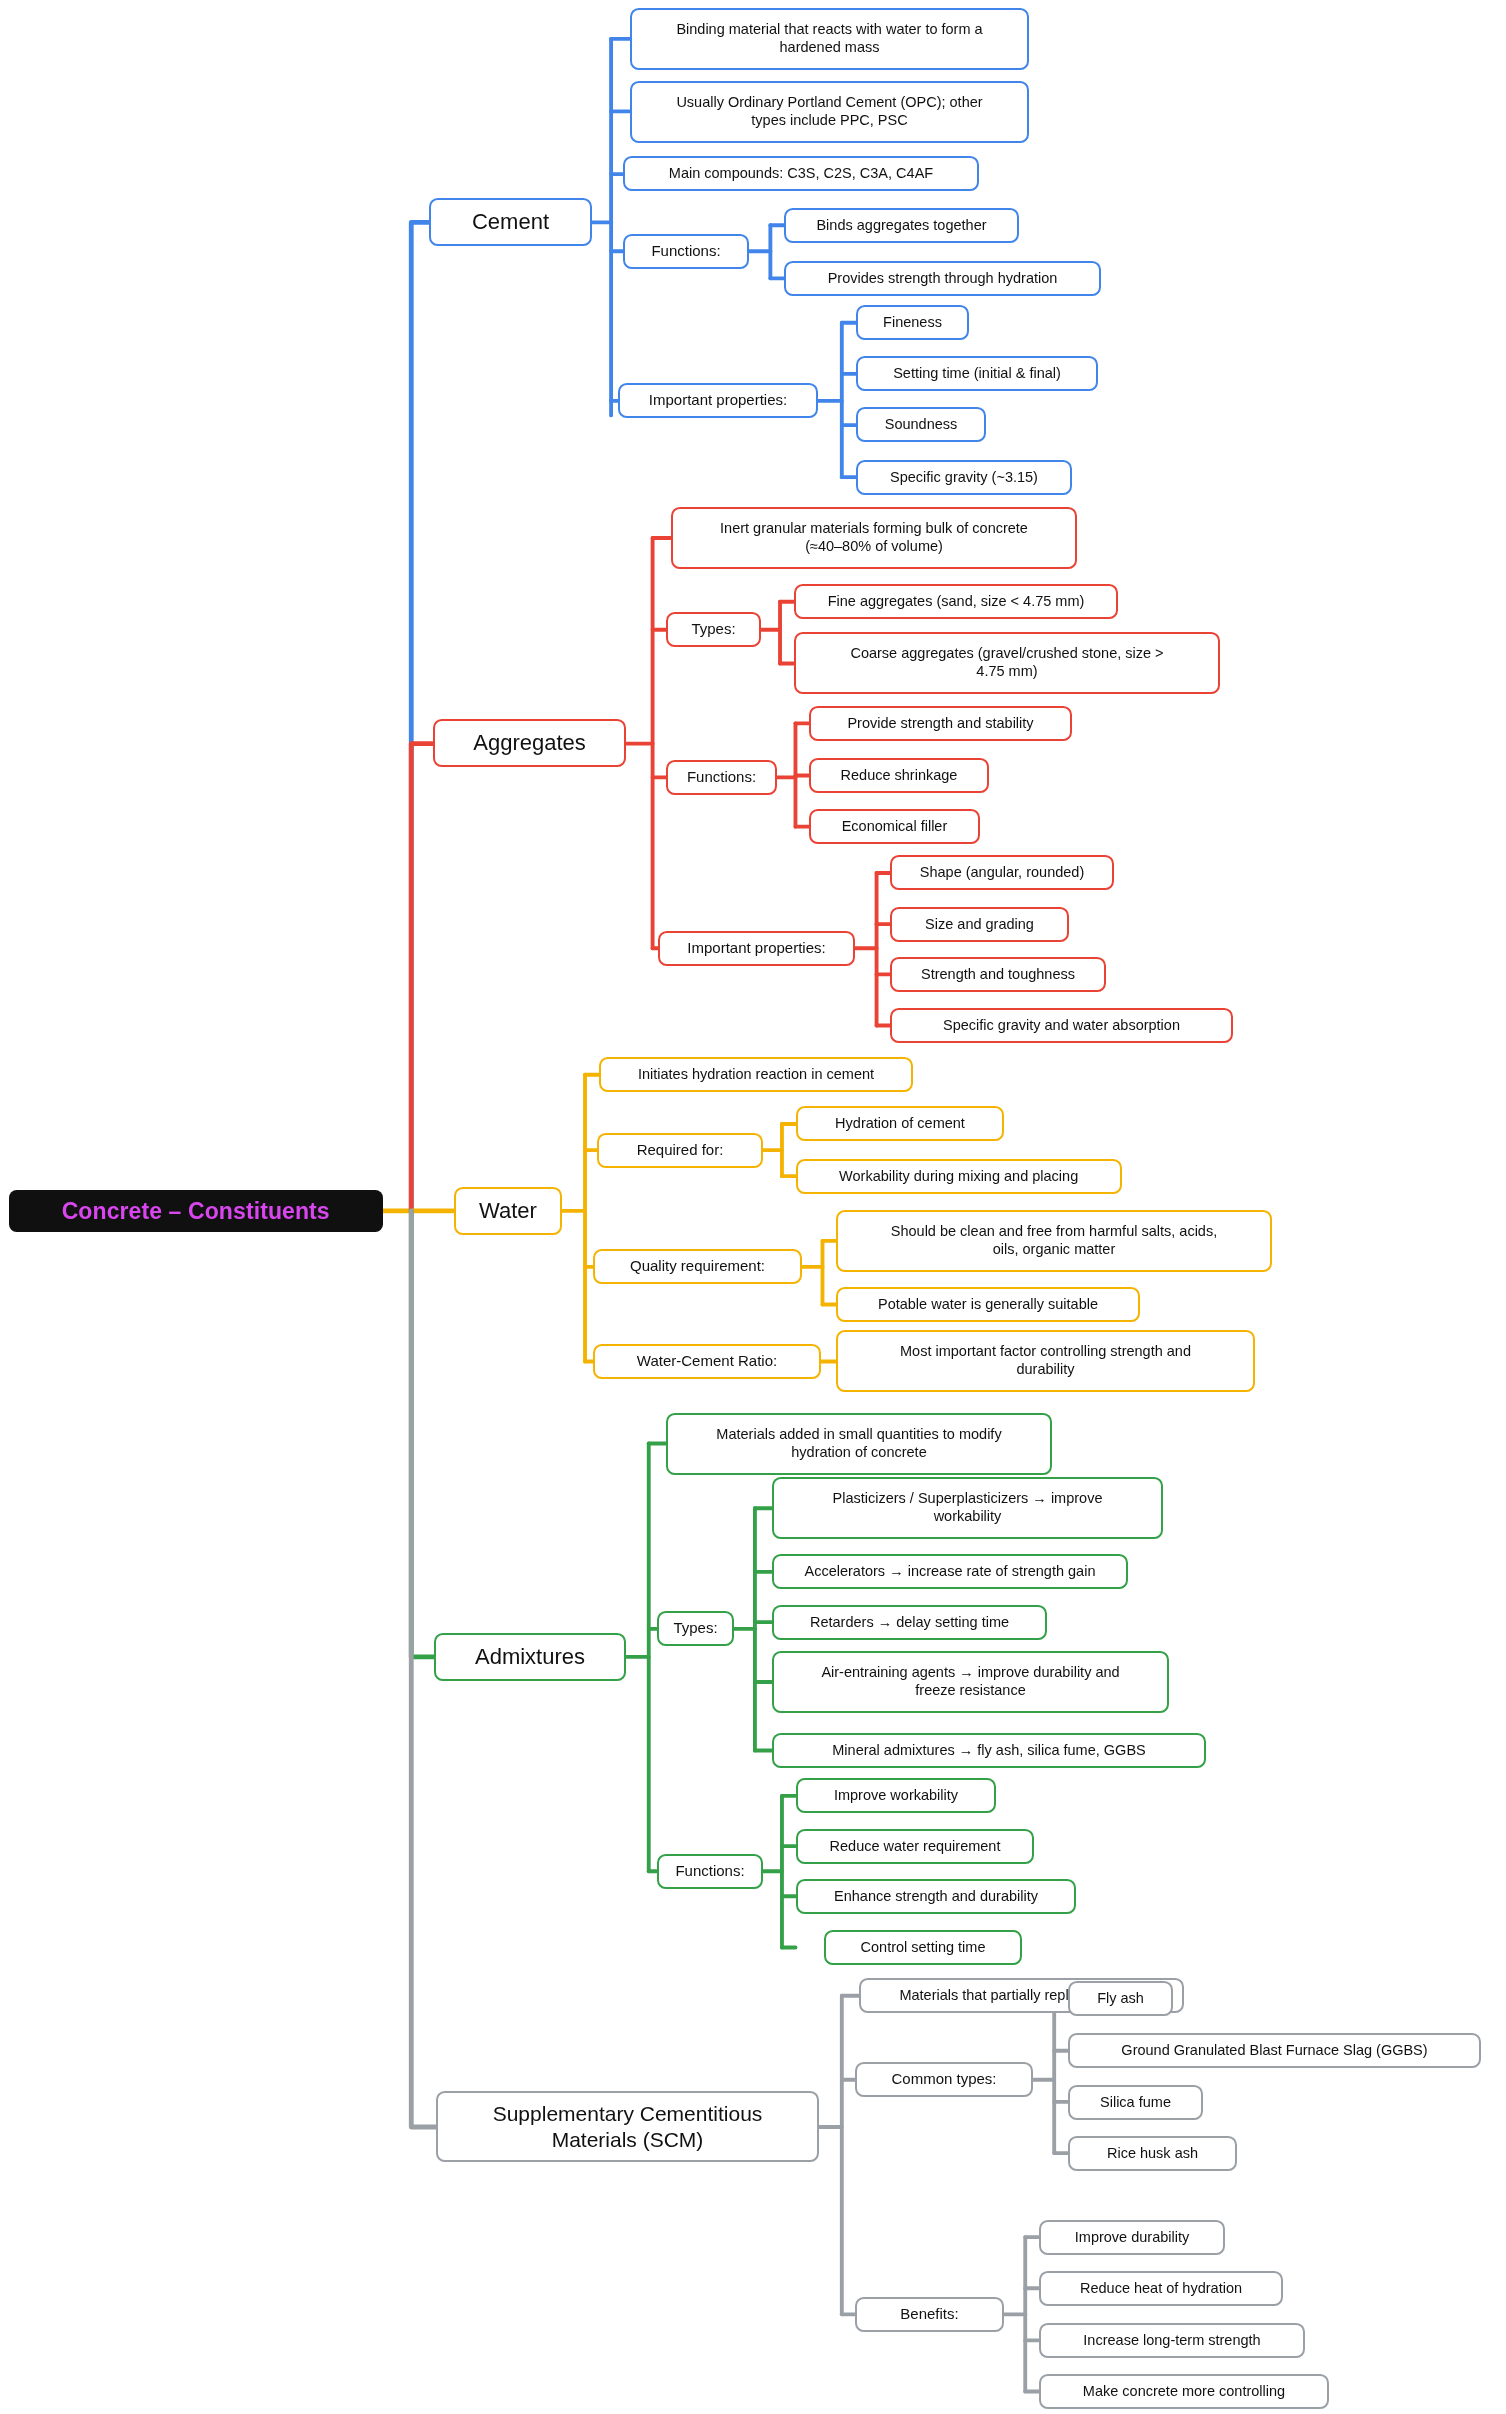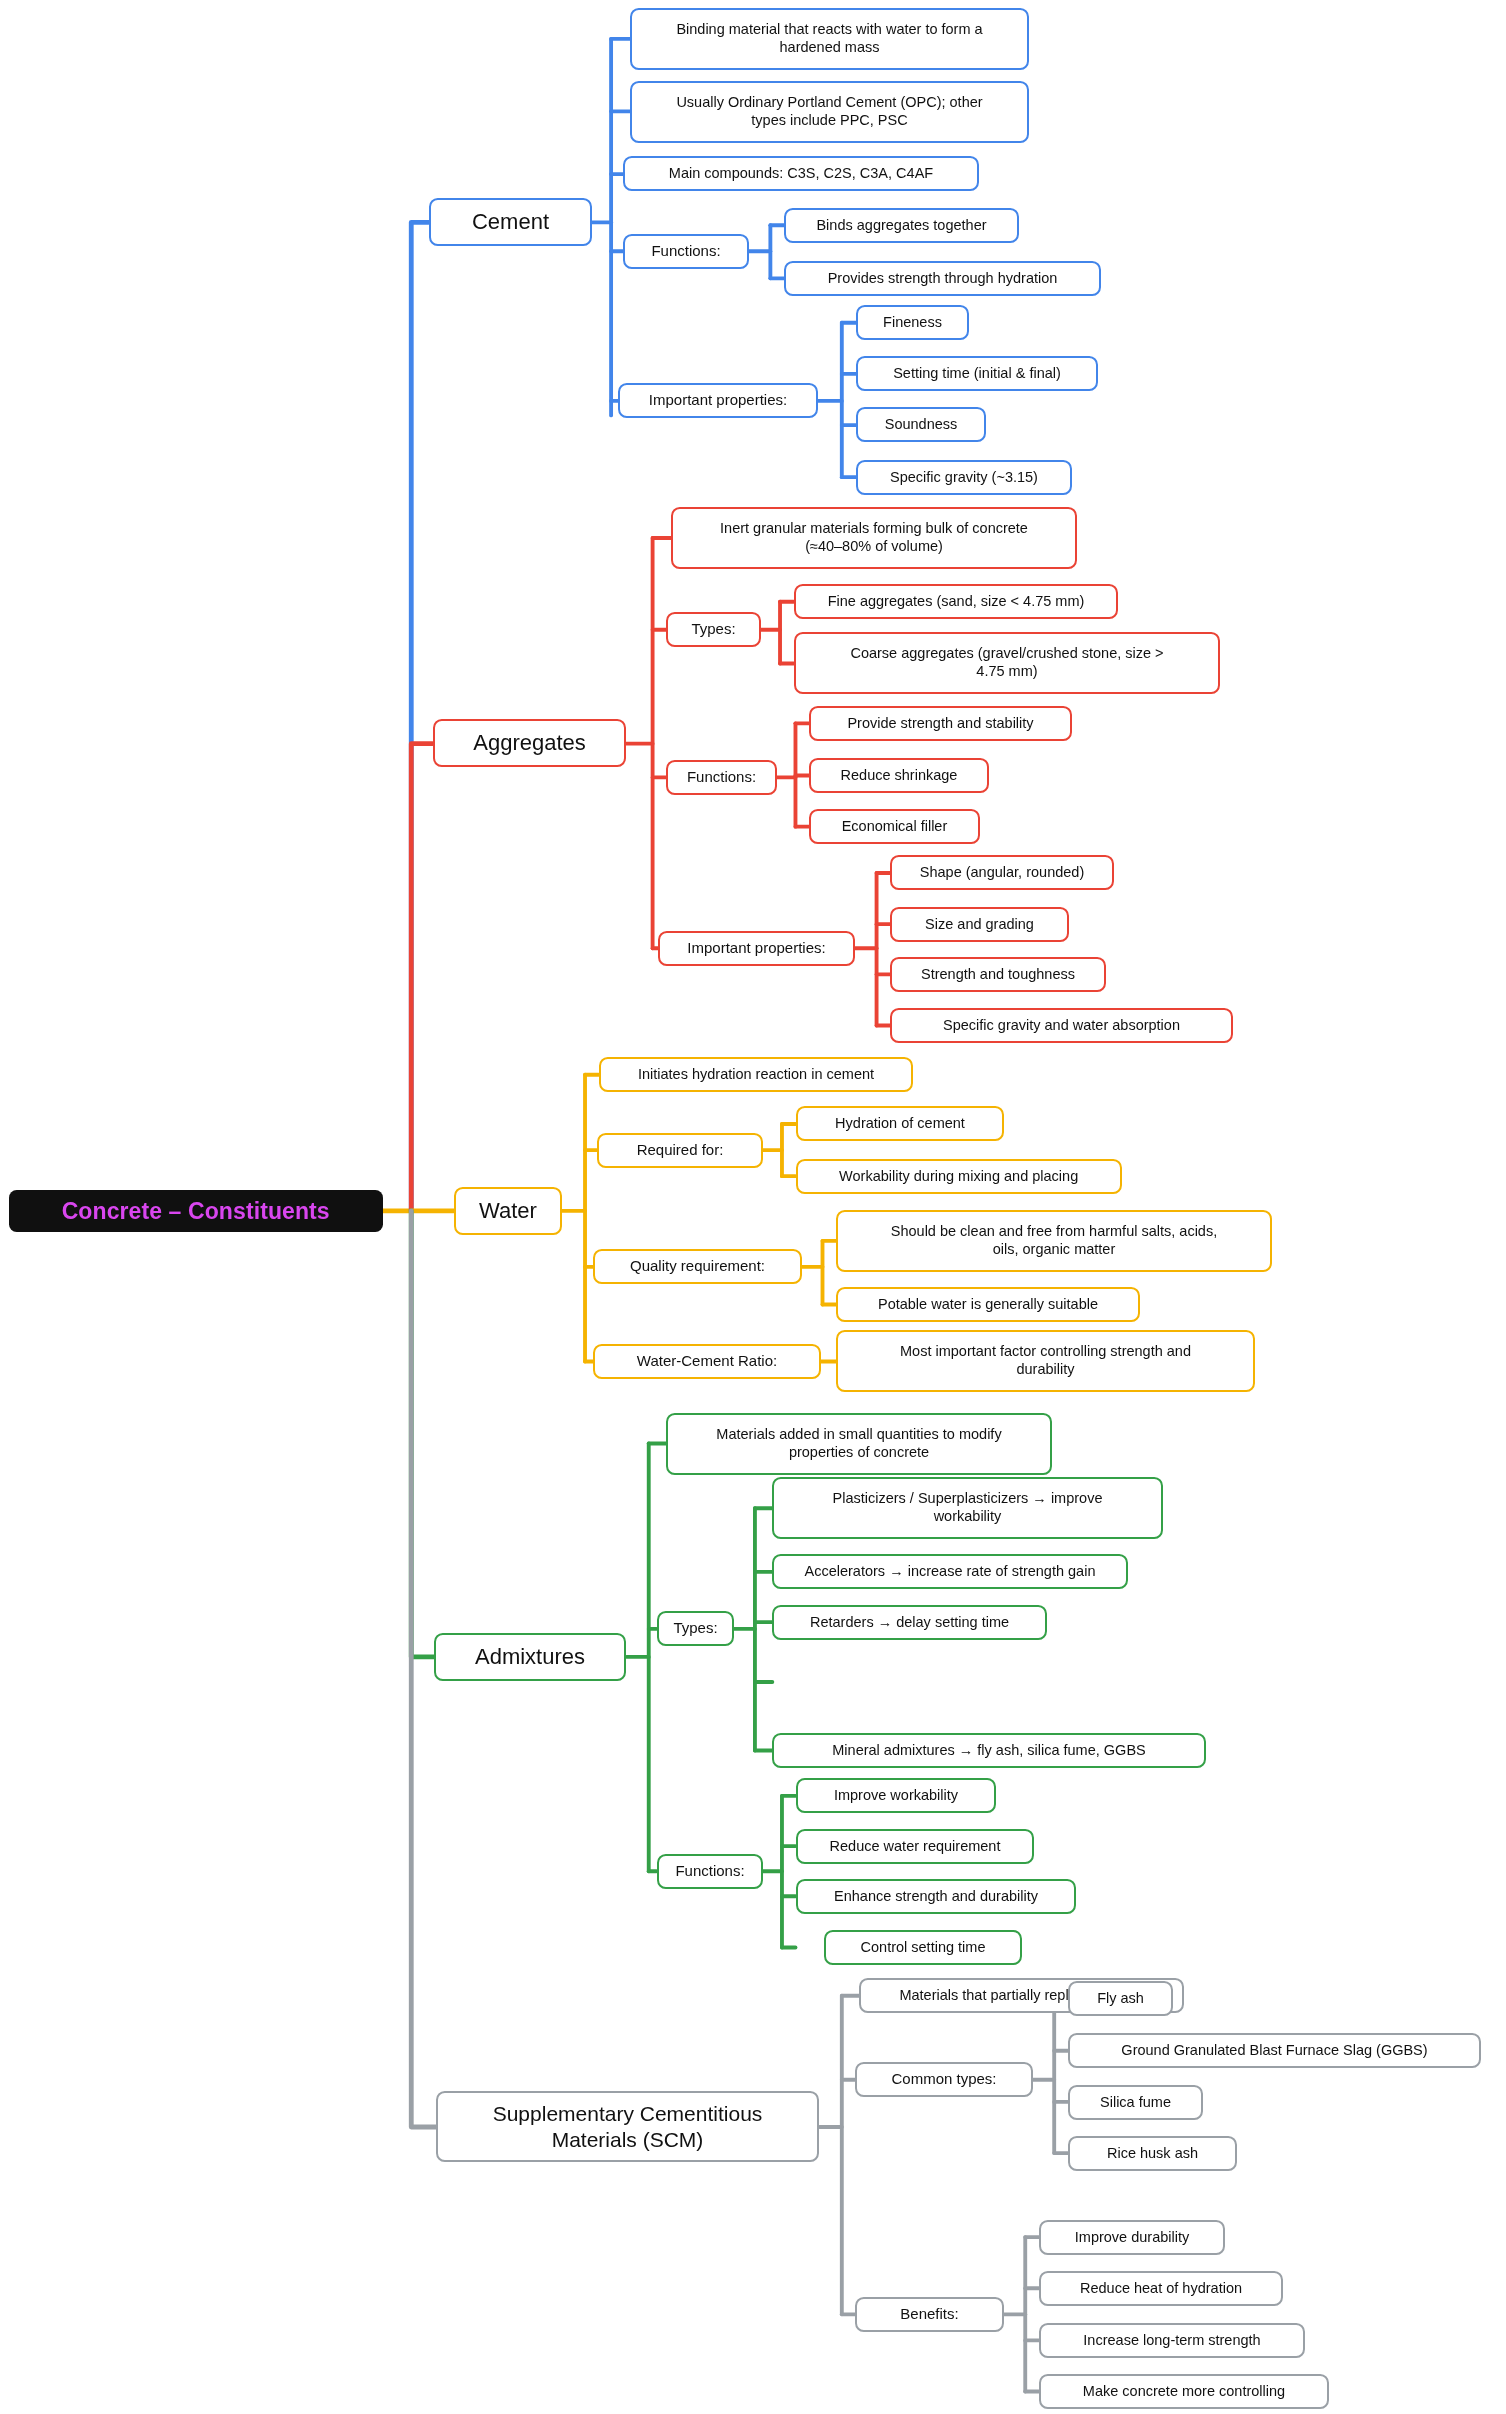--- a/index.html
+++ b/index.html
@@ -229,27 +229,29 @@
 oils, organic matter</div>
   <div class="node leaf c-yellow" style="left:836px; top:1287px; width:304px; height:35px;">Potable water is generally suitable</div>
 
   <div class="node sub c-yellow" style="left:593px; top:1344px; width:228px; height:35px;">Water-Cement Ratio:</div>
   <div class="node leaf c-yellow" style="left:836px; top:1330px; width:419px; height:62px;">Most important factor controlling strength and
 durability</div>
 
   <div class="node branch c-green" style="left:434px; top:1633px; width:192px; height:48px;">Admixtures</div>
 
   <div class="node leaf c-green" style="left:666px; top:1413px; width:386px; height:62px;">Materials added in small quantities to modify
-properties of concrete</div>
+hydration of concrete</div>
 
   <div class="node sub c-green" style="left:657px; top:1611px; width:77px; height:35px;">Types:</div>
   <div class="node leaf c-green" style="left:772px; top:1477px; width:391px; height:62px;">Plasticizers / Superplasticizers → improve
 workability</div>
   <div class="node leaf c-green" style="left:772px; top:1554px; width:356px; height:35px;">Accelerators → increase rate of strength gain</div>
   <div class="node leaf c-green" style="left:772px; top:1605px; width:275px; height:35px;">Retarders → delay setting time</div>
+  <div class="node leaf c-green" style="left:772px; top:1651px; width:397px; height:62px;">Air-entraining agents → improve durability and
+freeze resistance</div>
   <div class="node leaf c-green" style="left:772px; top:1733px; width:434px; height:35px;">Mineral admixtures → fly ash, silica fume, GGBS</div>
 
   <div class="node sub c-green" style="left:657px; top:1854px; width:106px; height:35px;">Functions:</div>
   <div class="node leaf c-green" style="left:796px; top:1778px; width:200px; height:35px;">Improve workability</div>
   <div class="node leaf c-green" style="left:796px; top:1829px; width:238px; height:35px;">Reduce water requirement</div>
   <div class="node leaf c-green" style="left:796px; top:1879px; width:280px; height:35px;">Enhance strength and durability</div>
   <div class="node leaf c-green" style="left:824px; top:1930px; width:198px; height:35px;">Control setting time</div>
 
   <div class="node branch c-gray" style="left:436px; top:2091px; width:383px; height:71px; font-size:21px;">Supplementary Cementitious
 Materials (SCM)</div>

